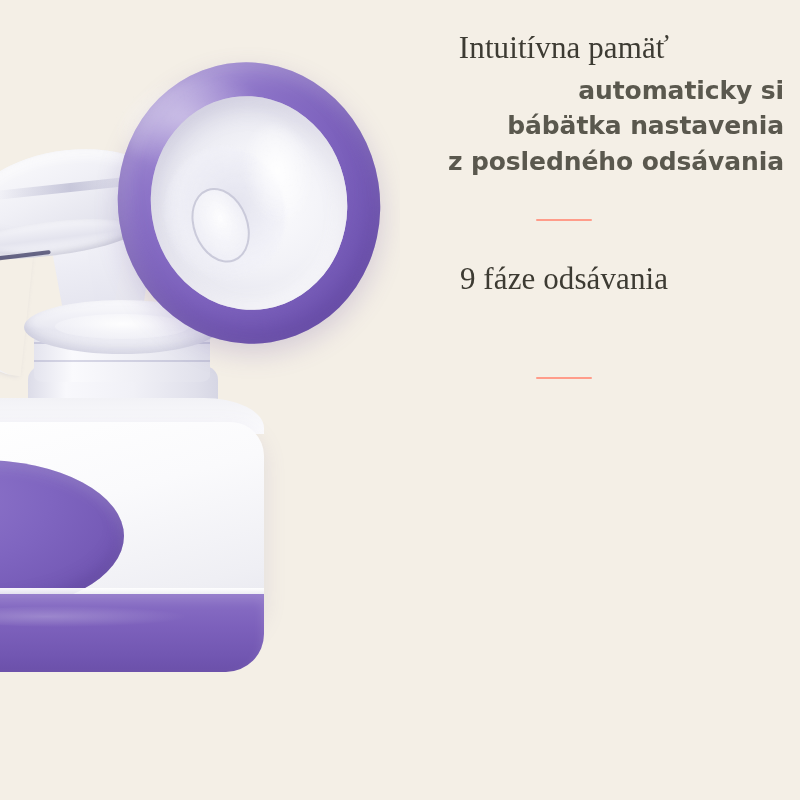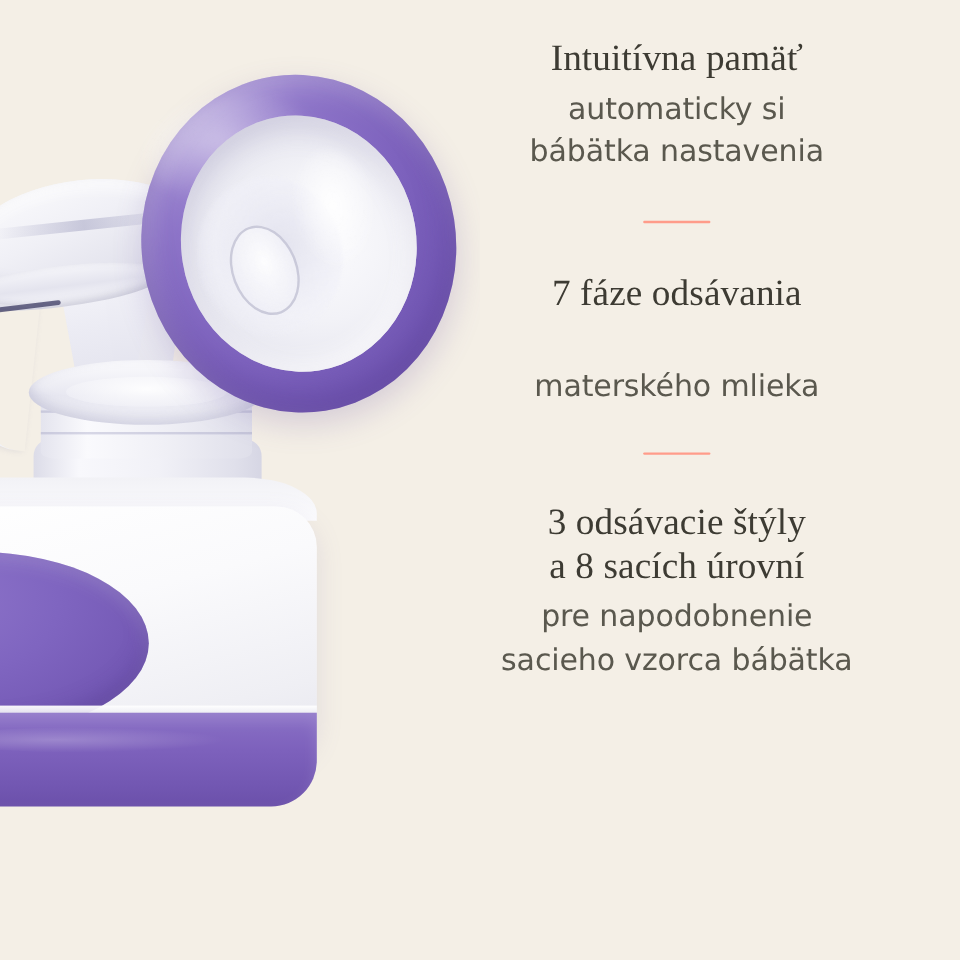--- a/index.html
+++ b/index.html
@@ -338,25 +338,26 @@
     font-family: "Liberation Serif", "DejaVu Serif", serif;
     font-weight: 400;
     font-size: 31px;
     line-height: 1.18;
     color: #3D3B33;
     letter-spacing: .1px;
   }
   .block p {
     margin: 6px 0 0 0;
     font-family: "DejaVu Sans", "Liberation Sans", sans-serif;
-    font-weight: 400;
+    font-weight: 700;
     font-size: 25px;
     line-height: 1.42;
     color: #5A584E;
     letter-spacing: -.1px;
+    text-align: right;
   }
   .divider {
     width: 56px;
     height: 2px;
     background: #FF9C8A;
     border-radius: 2px;
     margin: 0 auto;
   }
 
   .b1 { margin-top: 30px; }
@@ -406,40 +407,30 @@
     </div>
   </div>
 
   <div class="content">
 
     <div class="block b1">
       <h2>Intuitívna pamäť</h2>
       <p>
         <span>automaticky si</span><br>
         <span>bábätka nastavenia</span><br>
+        <span>z posledného odsávania</span>
       </p>
     </div>
 
     <div class="divider d1"></div>
 
     <div class="block b2">
-      <h2>7 fáze odsávania</h2>
+      <h2>9 fáze odsávania</h2>
       <p>
         <br>
-        <span>materského mlieka</span>
       </p>
     </div>
 
     <div class="divider d2"></div>
 
-    <div class="block b3">
-      <h2>
-        <span>3 odsávacie štýly</span><br>
-        <span>a 8 sacích úrovní</span>
-      </h2>
-      <p>
-        <span>pre napodobnenie</span><br>
-        <span>sacieho vzorca bábätka</span>
-      </p>
-    </div>
 
   </div>
 </div>
 
 </body></html>

